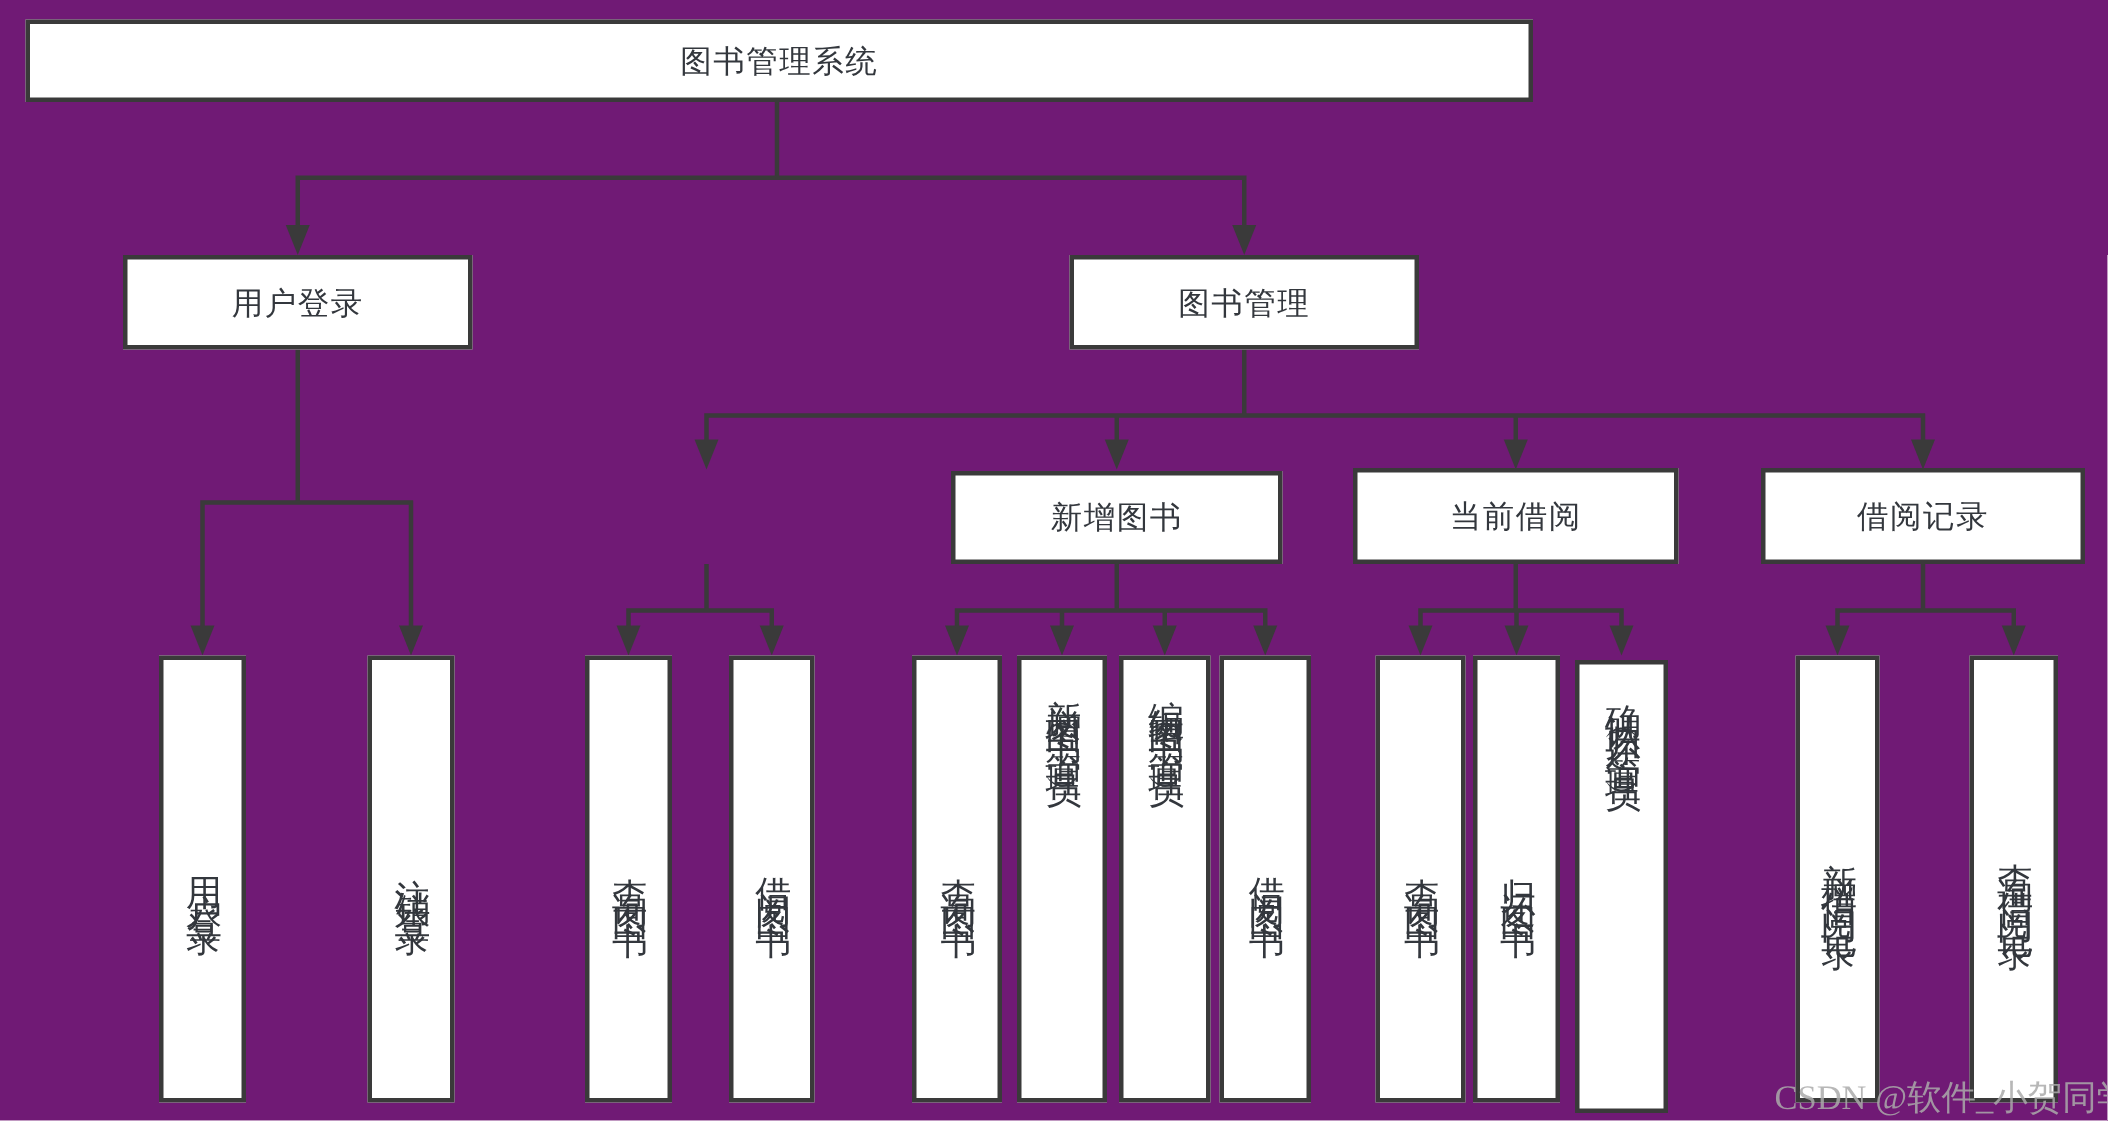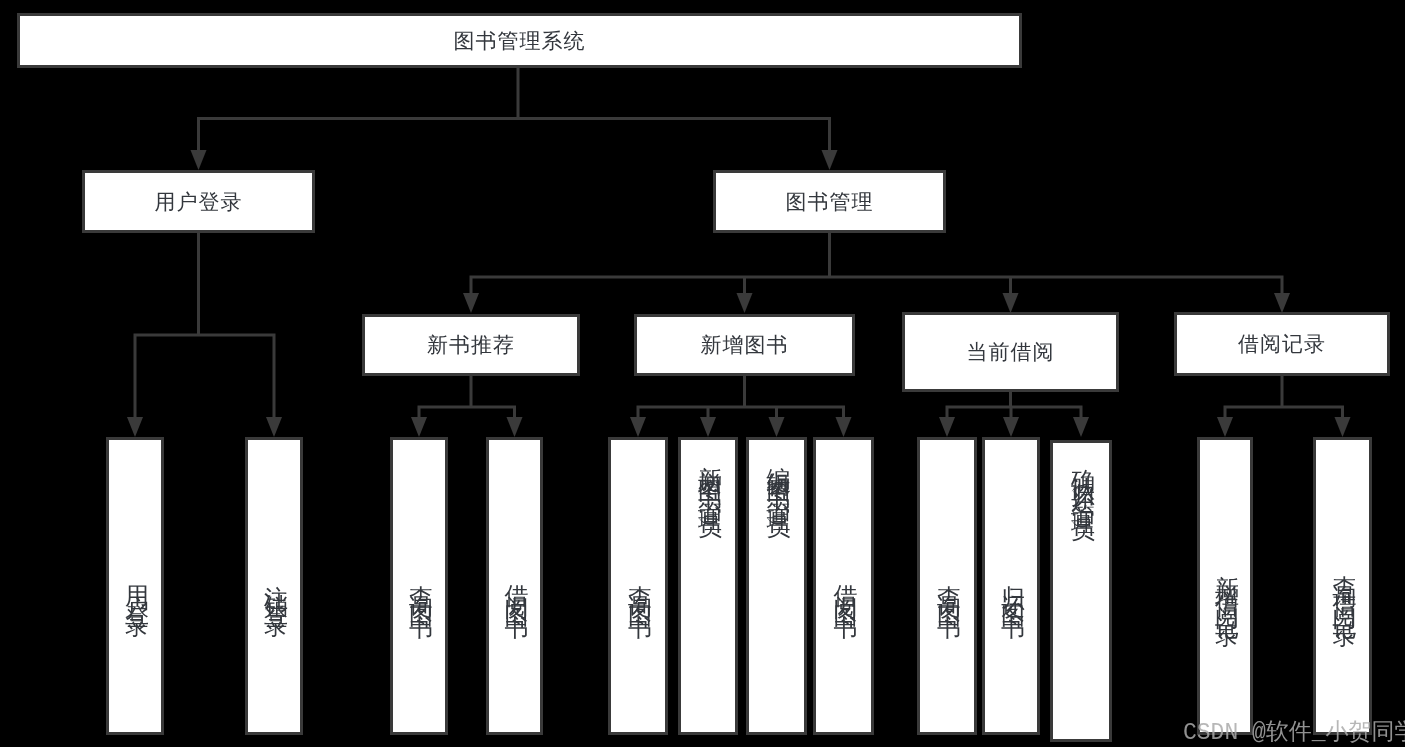--- a/index.html
+++ b/index.html
@@ -1,22 +1,22 @@
 <!DOCTYPE html>
 <html lang="zh"><head>
 <meta charset="utf-8">
 <title>图书管理系统</title>
 <style>
   html, body { margin: 0; padding: 0; background: #ffffff; }
   .canvas {
     position: relative;
     width: 1405px;
     height: 747px;
-    background: #000000;
-    font-family: Liberation Mono, monospace;
+    background: #701a75;
+    font-family: Liberation Serif, serif;
     overflow: hidden;
   }
   svg.connectors {
     position: absolute;
     left: 0; top: 0;
     width: 1405px; height: 747px;
     z-index: 1;
   }
   .node {
     position: absolute;
@@ -100,27 +100,24 @@
     <span>图书管理系统</span>
   </div>
 
   <div class="node h" style="left:82px; top:170px; width:233px; height:63px;">
     <span>用户登录</span>
   </div>
   <div class="node h" style="left:713px; top:170px; width:233px; height:63px;">
     <span>图书管理</span>
   </div>
 
-  <div class="node h" style="left:362px; top:314px; width:218px; height:62px;">
-    <span>新书推荐</span>
-  </div>
   <div class="node h" style="left:634px; top:314px; width:221px; height:62px;">
     <span>新增图书</span>
   </div>
-  <div class="node h" style="left:902px; top:312px; width:217px; height:80px;">
+  <div class="node h" style="left:902px; top:312px; width:217px; height:64px;">
     <span>当前借阅</span>
   </div>
   <div class="node h" style="left:1174px; top:312px; width:216px; height:64px;">
     <span>借阅记录</span>
   </div>
 
   <div class="node v" style="left:106px; top:437px; width:58px; height:298px;">
     <span class="vtext">用户登录</span>
   </div>
   <div class="node v" style="left:245px; top:437px; width:58px; height:298px;">

